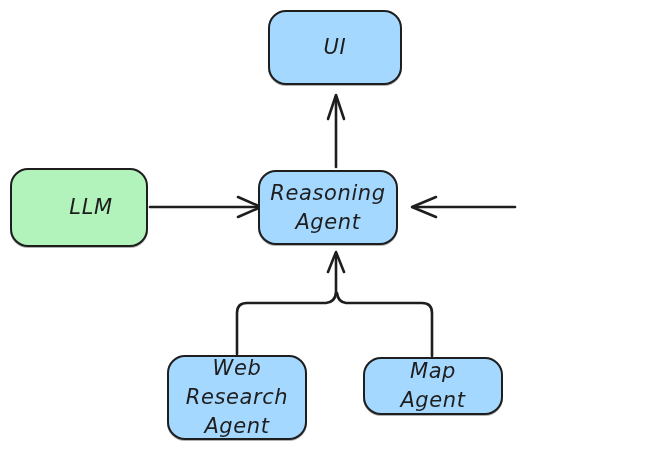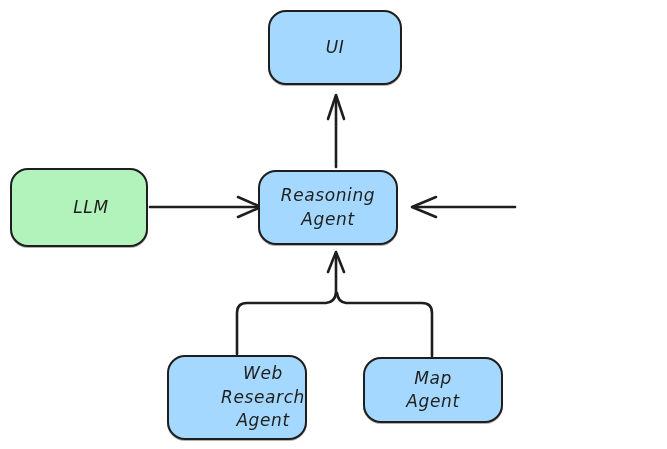--- a/index.html
+++ b/index.html
@@ -36,33 +36,33 @@
     box-sizing: border-box;
     border: 2.6px solid #1e1e1e;
     border-radius: 18px;
     display: flex;
     align-items: center;
     justify-content: center;
     text-align: center;
     box-shadow: 0 1px 0 rgba(30,30,30,0.35);
   }
   .node-label {
-    font-size: 17px;
+    font-size: 21px;
     font-style: italic;
     color: #1e1e1e;
     line-height: 1.38;
     letter-spacing: 0.6px;
     white-space: pre-line;
   }
   #node-ui        { left: 268px; top: 10px;  width: 134px; height: 75px; }
   #node-llm       { left: 10px;  top: 168px; width: 138px; height: 79px; padding-left: 24px; }
   #node-reasoning { left: 258px; top: 170px; width: 140px; height: 75px; }
   #node-system    { left: 518px; top: 170px; width: 140px; height: 75px; }
-  #node-web       { left: 167px; top: 355px; width: 140px; height: 85px; justify-content: flex-end; }
-  #node-map       { left: 363px; top: 357px; width: 140px; height: 66px; }
+  #node-web       { left: 167px; top: 355px; width: 140px; height: 85px; }
+  #node-map       { left: 363px; top: 357px; width: 140px; height: 58px; }
 </style>
 </head>
 <body>
 
 <div class="canvas">
 
   <svg class="edges-layer" viewBox="0 0 667 449" xmlns="http://www.w3.org/2000/svg">
 
     <g>
       <path d="M150,207 L259,207"></path>

